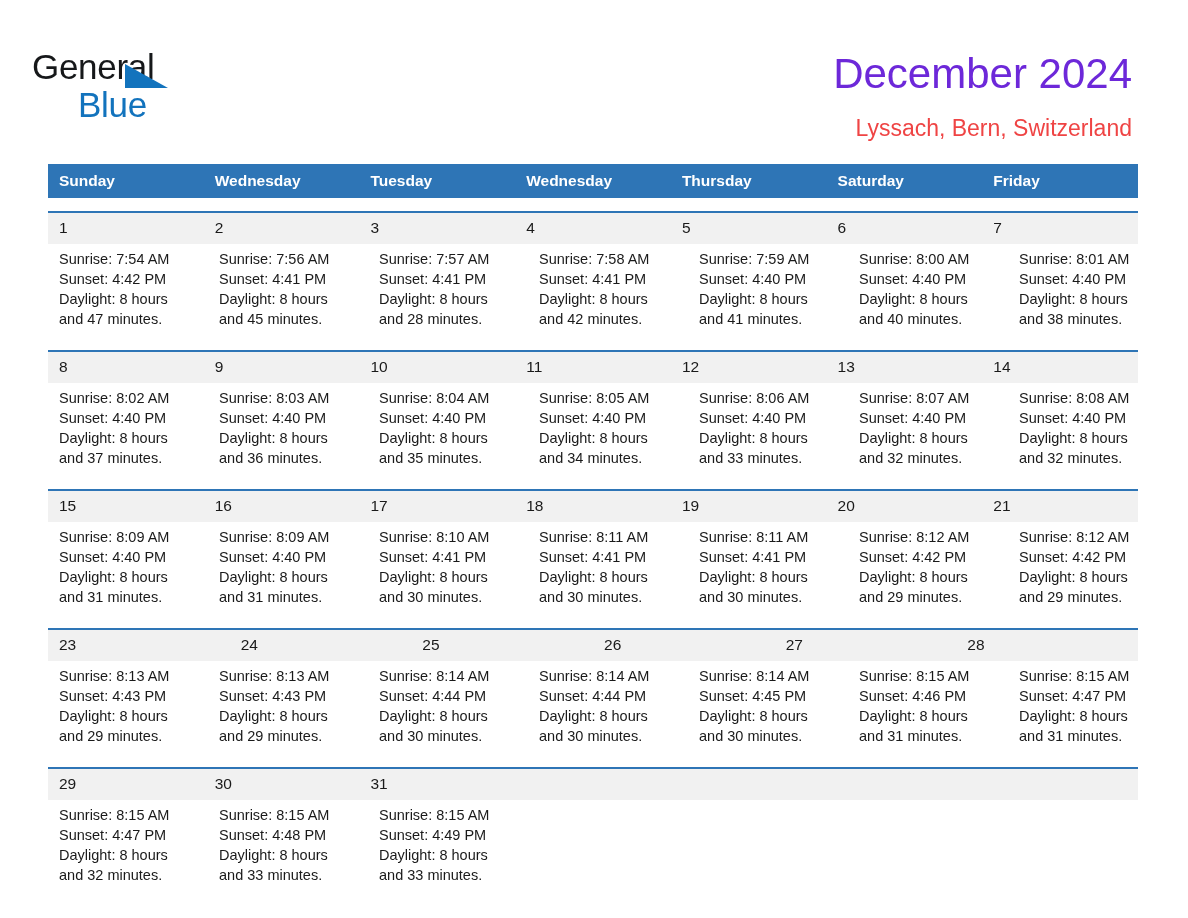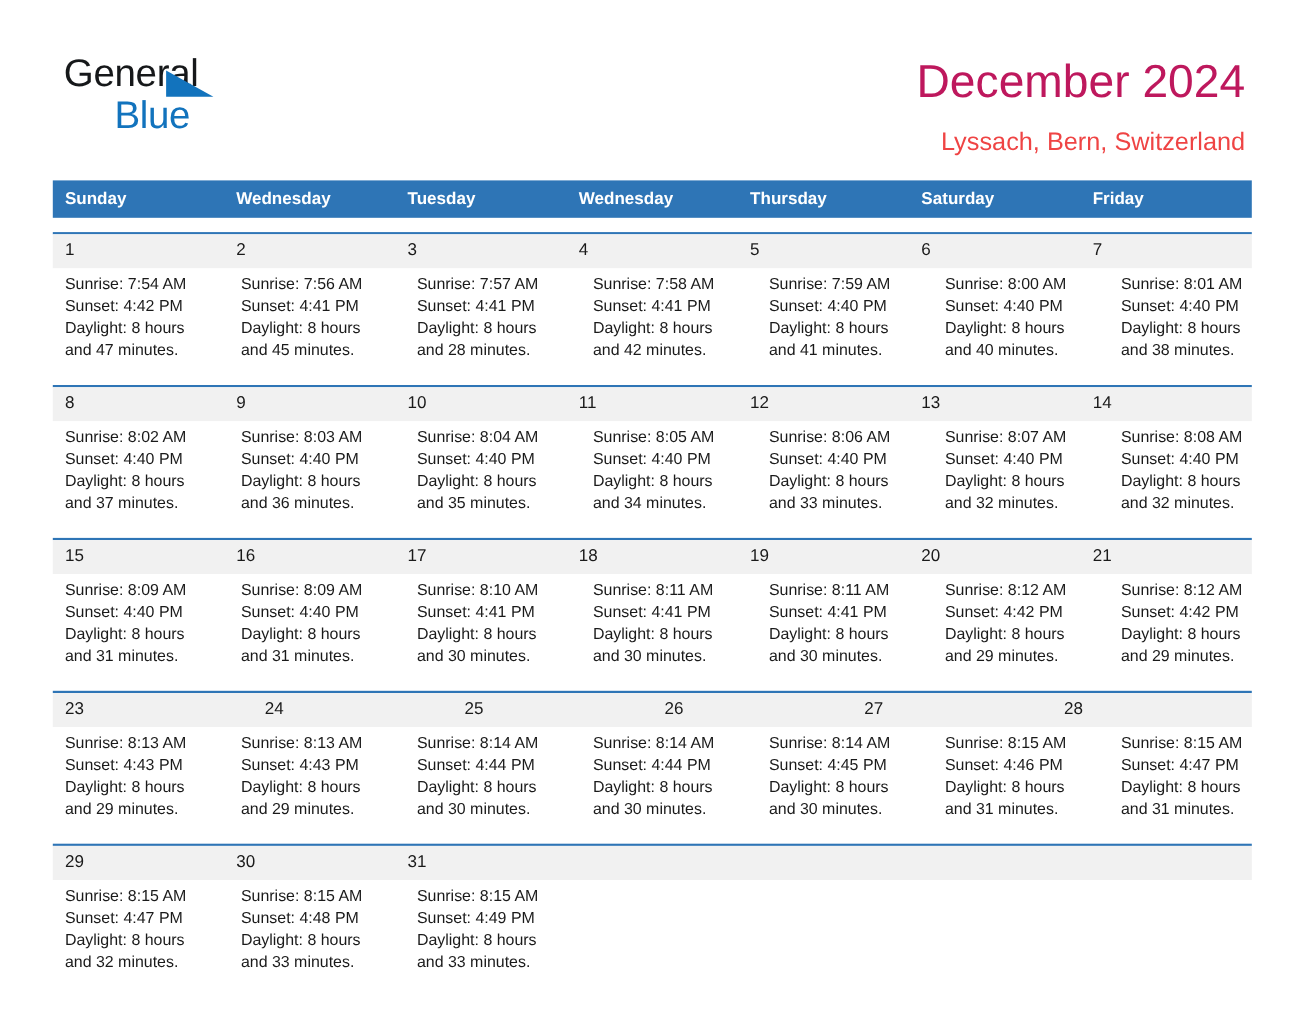--- a/index.html
+++ b/index.html
@@ -19,21 +19,21 @@
     width: 1188px;
     height: 918px;
     box-sizing: border-box;
   }
 
   
   .header {
     display: flex;
     align-items: flex-start;
     justify-content: space-between;
-    padding: 47px 56px 0 58px;
+    padding: 47px 56px 0 32px;
     box-sizing: border-box;
   }
   .brand {
     position: relative;
     width: 160px;
     height: 74px;
     flex: 0 0 auto;
   }
   .brand-general {
     position: absolute;
@@ -65,21 +65,21 @@
     white-space: nowrap;
   }
 
   .titles {
     text-align: right;
     padding-top: 2px;
   }
   .month-title {
     font-size: 42px;
     line-height: 50px;
-    color: #be185d;
+    color: #6d28d9;
     white-space: nowrap;
     font-weight: normal;
     margin: 0;
   }
   .location {
     font-size: 23px;
     line-height: 30px;
     color: #ef4444;
     white-space: nowrap;
     margin: 14px 0 0 0;

